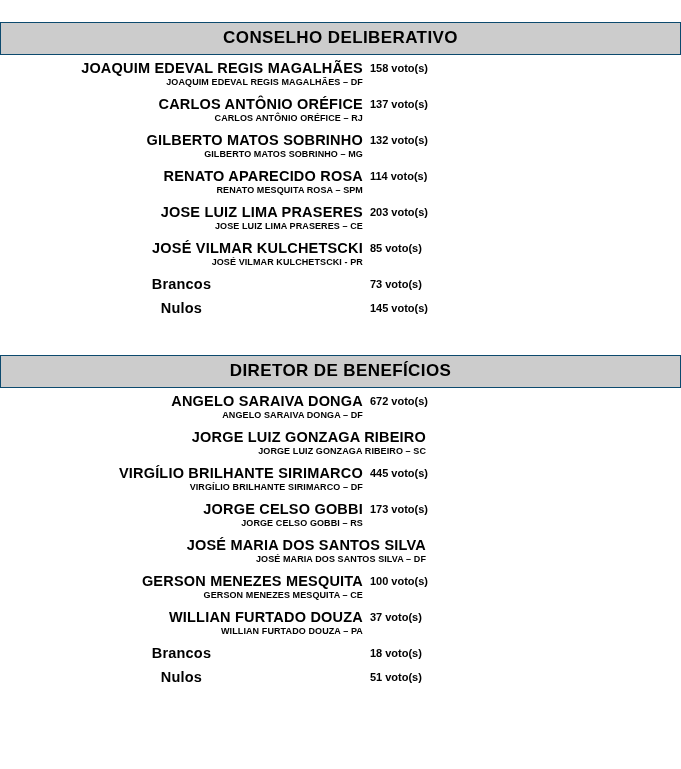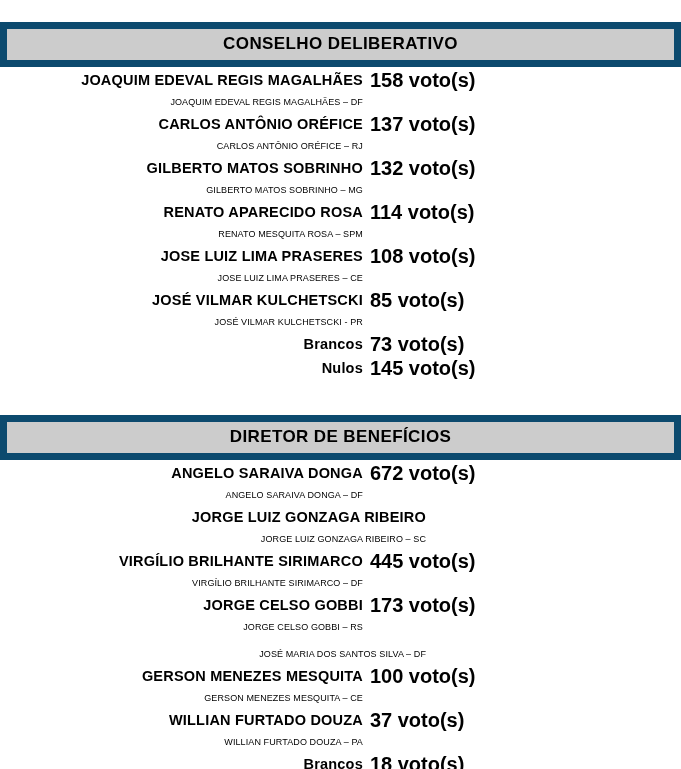--- a/index.html
+++ b/index.html
@@ -18,21 +18,21 @@
     width: 681px;
     height: 769px;
     position: relative;
     box-sizing: border-box;
   }
   .section {
     width: 681px;
     box-sizing: border-box;
   }
   .section-header {
-    border: 7px solid #0c4a6e;
+    border: 1px solid #0c4a6e;
     background: #cccccc;
     text-align: center;
     font-size: 17px;
     font-weight: bold;
     letter-spacing: 0.4px;
     padding: 5px 0 6px 0;
     box-sizing: border-box;
   }
   .rows {
     width: 681px;
@@ -53,38 +53,38 @@
   }
   .cand-name {
     font-size: 14.5px;
     font-weight: bold;
     line-height: 17px;
     letter-spacing: 0.2px;
     white-space: nowrap;
   }
   .cand-sub {
     font-size: 9px;
-    font-weight: normal;
+    font-weight: bold;
     line-height: 11px;
     letter-spacing: 0.1px;
     white-space: nowrap;
-    margin-top: 8px;
   }
   .votes {
     width: 240px;
     box-sizing: border-box;
     padding-left: 4px;
-    font-size: 20px;
+    font-size: 11px;
     font-weight: bold;
     line-height: 17px;
     white-space: nowrap;
   }
   
   .row.simple .cand {
     padding-top: 0;
+    text-align: center;
   }
   .row.simple .cand-name {
     font-weight: bold;
   }
   .spacer-top {
     height: 22px;
   }
   .section-gap {
     height: 38px;
   }
@@ -139,21 +139,21 @@
         </div>
         <div class="votes">114 voto(s)</div>
       </div>
       <div class="row-pad"></div>
 
       <div class="row">
         <div class="cand">
           <div class="cand-name">JOSE LUIZ LIMA PRASERES</div>
           <div class="cand-sub">JOSE LUIZ LIMA PRASERES – CE</div>
         </div>
-        <div class="votes">108 voto(s)</div>
+        <div class="votes">203 voto(s)</div>
       </div>
       <div class="row-pad"></div>
 
       <div class="row">
         <div class="cand">
           <div class="cand-name">JOSÉ VILMAR KULCHETSCKI</div>
           <div class="cand-sub">JOSÉ VILMAR KULCHETSCKI - PR</div>
         </div>
         <div class="votes">85 voto(s)</div>
       </div>
@@ -213,20 +213,21 @@
         <div class="cand">
           <div class="cand-name">JORGE CELSO GOBBI</div>
           <div class="cand-sub">JORGE CELSO GOBBI – RS</div>
         </div>
         <div class="votes">173 voto(s)</div>
       </div>
       <div class="row-pad"></div>
 
       <div class="row">
         <div class="cand">
+          <div class="cand-name">JOSÉ MARIA DOS SANTOS SILVA</div>
           <div class="cand-sub">JOSÉ MARIA DOS SANTOS SILVA – DF</div>
         </div>
       </div>
       <div class="row-pad"></div>
 
       <div class="row">
         <div class="cand">
           <div class="cand-name">GERSON MENEZES MESQUITA</div>
           <div class="cand-sub">GERSON MENEZES MESQUITA – CE</div>
         </div>

